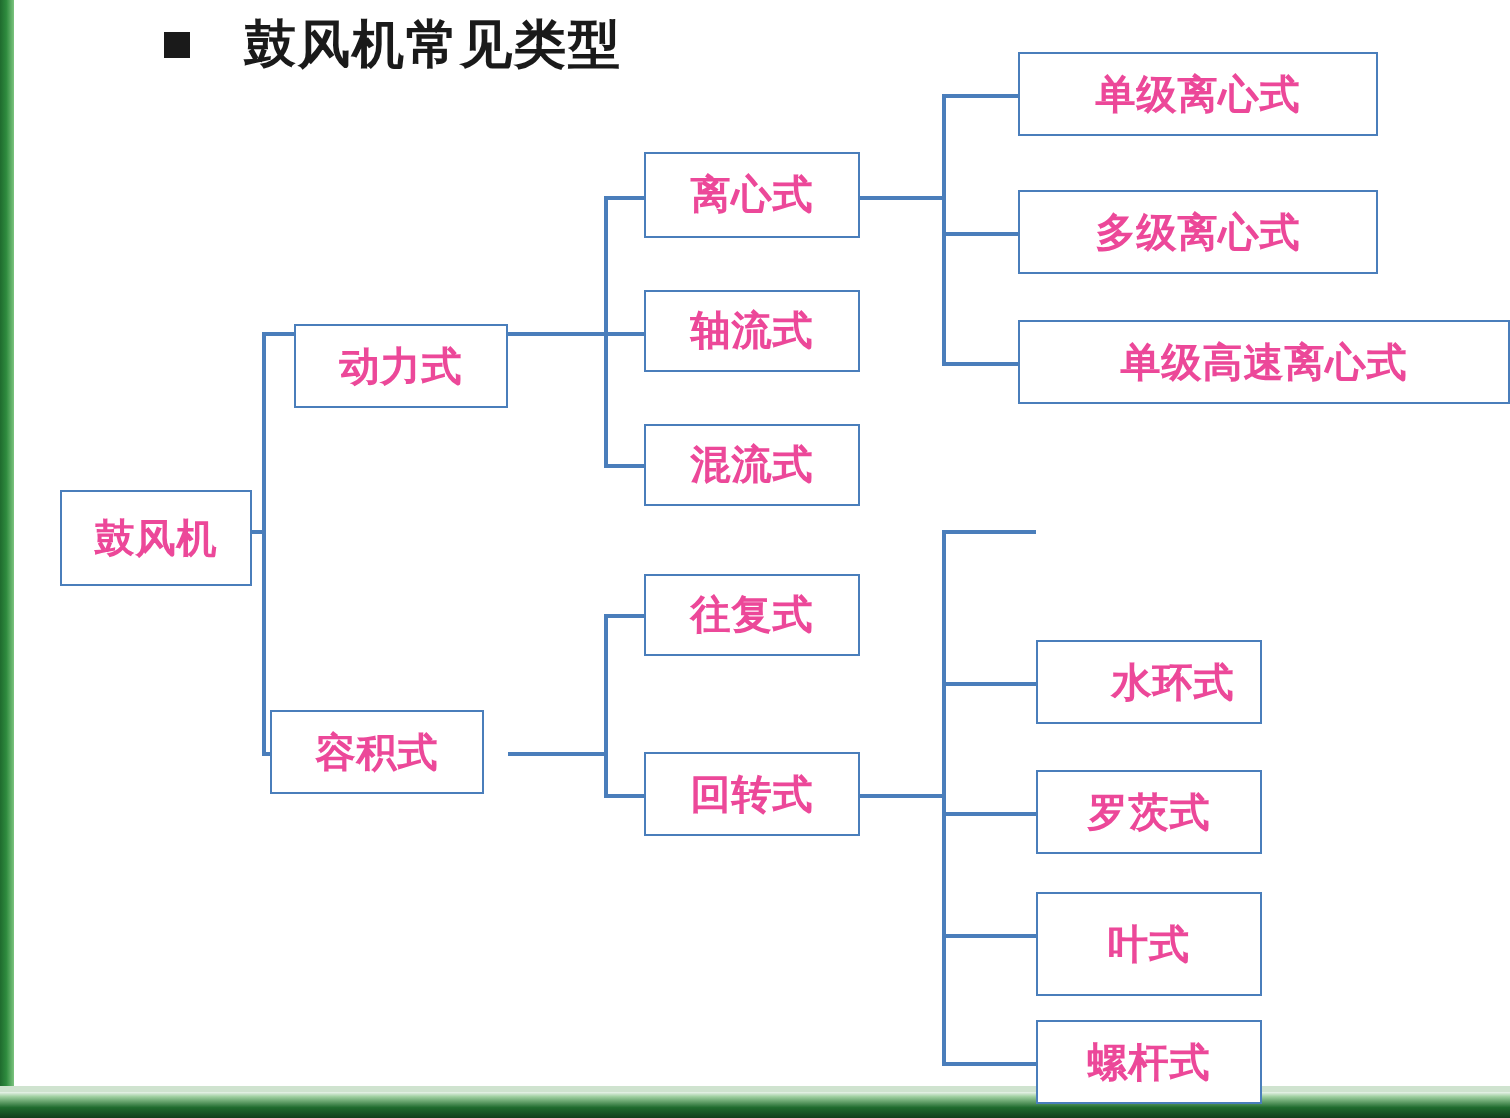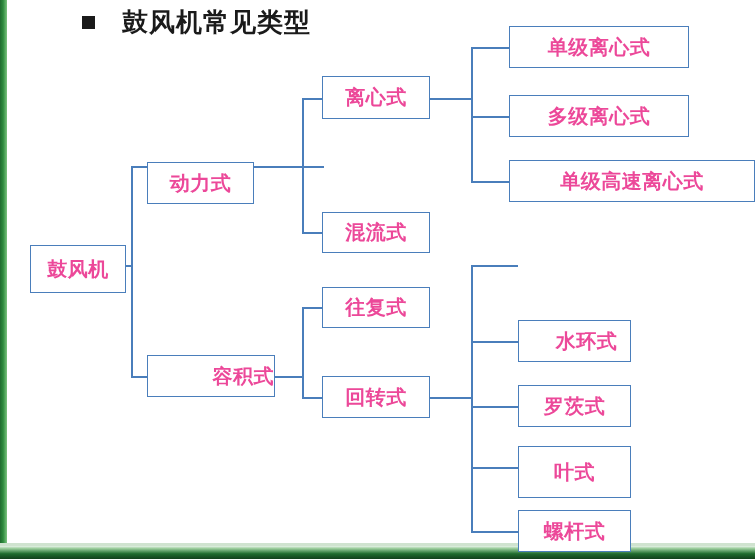--- a/index.html
+++ b/index.html
@@ -135,28 +135,31 @@
   <div class="line h" style="left:471px; top:531px; width:47px;"></div>
 
   <div class="node" style="left:30px; top:245px; width:96px; height:48px;justify-content:center;">
     <span>鼓风机</span>
   </div>
 
   <div class="node" style="left:147px; top:145px; width:107px; height:42px;margin-top:17px;">
     <span>动力式</span>
   </div>
 
-  <div class="node" style="left:147px; top:355px; width:128px; height:42px;justify-content:flex-end;">
+  <div class="node" style="left:135px; top:355px; width:107px; height:42px;">
     <span>容积式</span>
   </div>
 
   <div class="node" style="left:322px; top:76px; width:108px; height:43px;">
     <span>离心式</span>
   </div>
 
+  <div class="node" style="left:322px; top:145px; width:108px; height:41px;">
+    <span>轴流式</span>
+  </div>
 
   <div class="node" style="left:322px; top:212px; width:108px; height:41px;">
     <span>混流式</span>
   </div>
 
   <div class="node" style="left:322px; top:287px; width:108px; height:41px;">
     <span>往复式</span>
   </div>
 
   <div class="node" style="left:322px; top:376px; width:108px; height:42px;">

